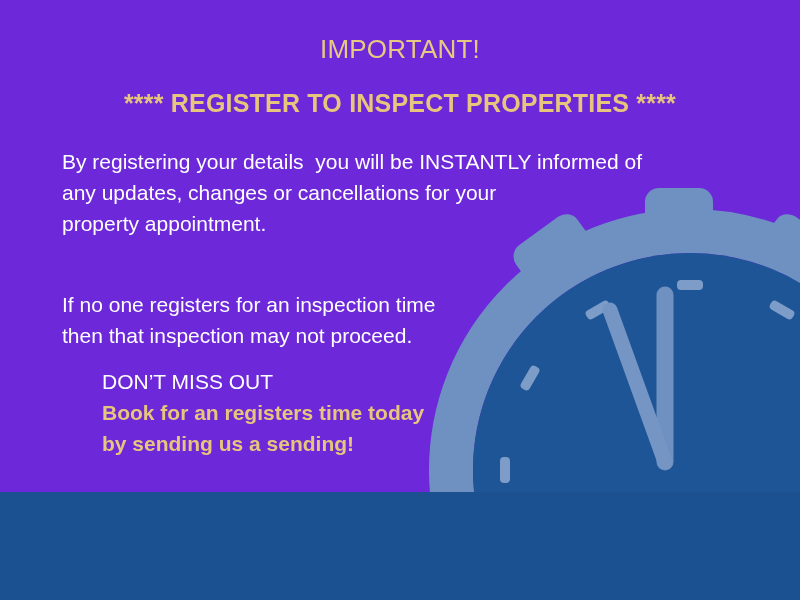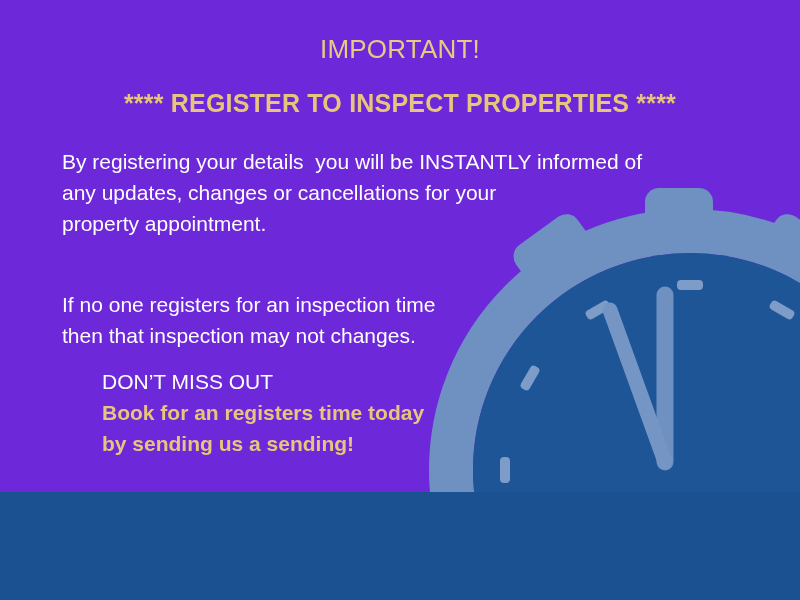--- a/index.html
+++ b/index.html
@@ -168,21 +168,21 @@
     </div>
 
     <div class="body-block" id="para-1">
       <div class="body-line">By registering your details  you will be INSTANTLY informed of</div>
       <div class="body-line">any updates, changes or cancellations for your</div>
       <div class="body-line">property appointment.</div>
     </div>
 
     <div class="body-block" id="para-2">
       <div class="body-line">If no one registers for an inspection time</div>
-      <div class="body-line">then that inspection may not changes.</div>
+      <div class="body-line">then that inspection may not proceed.</div>
     </div>
 
     <div class="body-block" id="cta">
       <div class="body-line">DON’T MISS OUT</div>
       <div class="cta-line-gold">Book for an registers time today</div>
       <div class="cta-line-gold">by sending us a sending!</div>
     </div>
 
   </div>
 </div>

